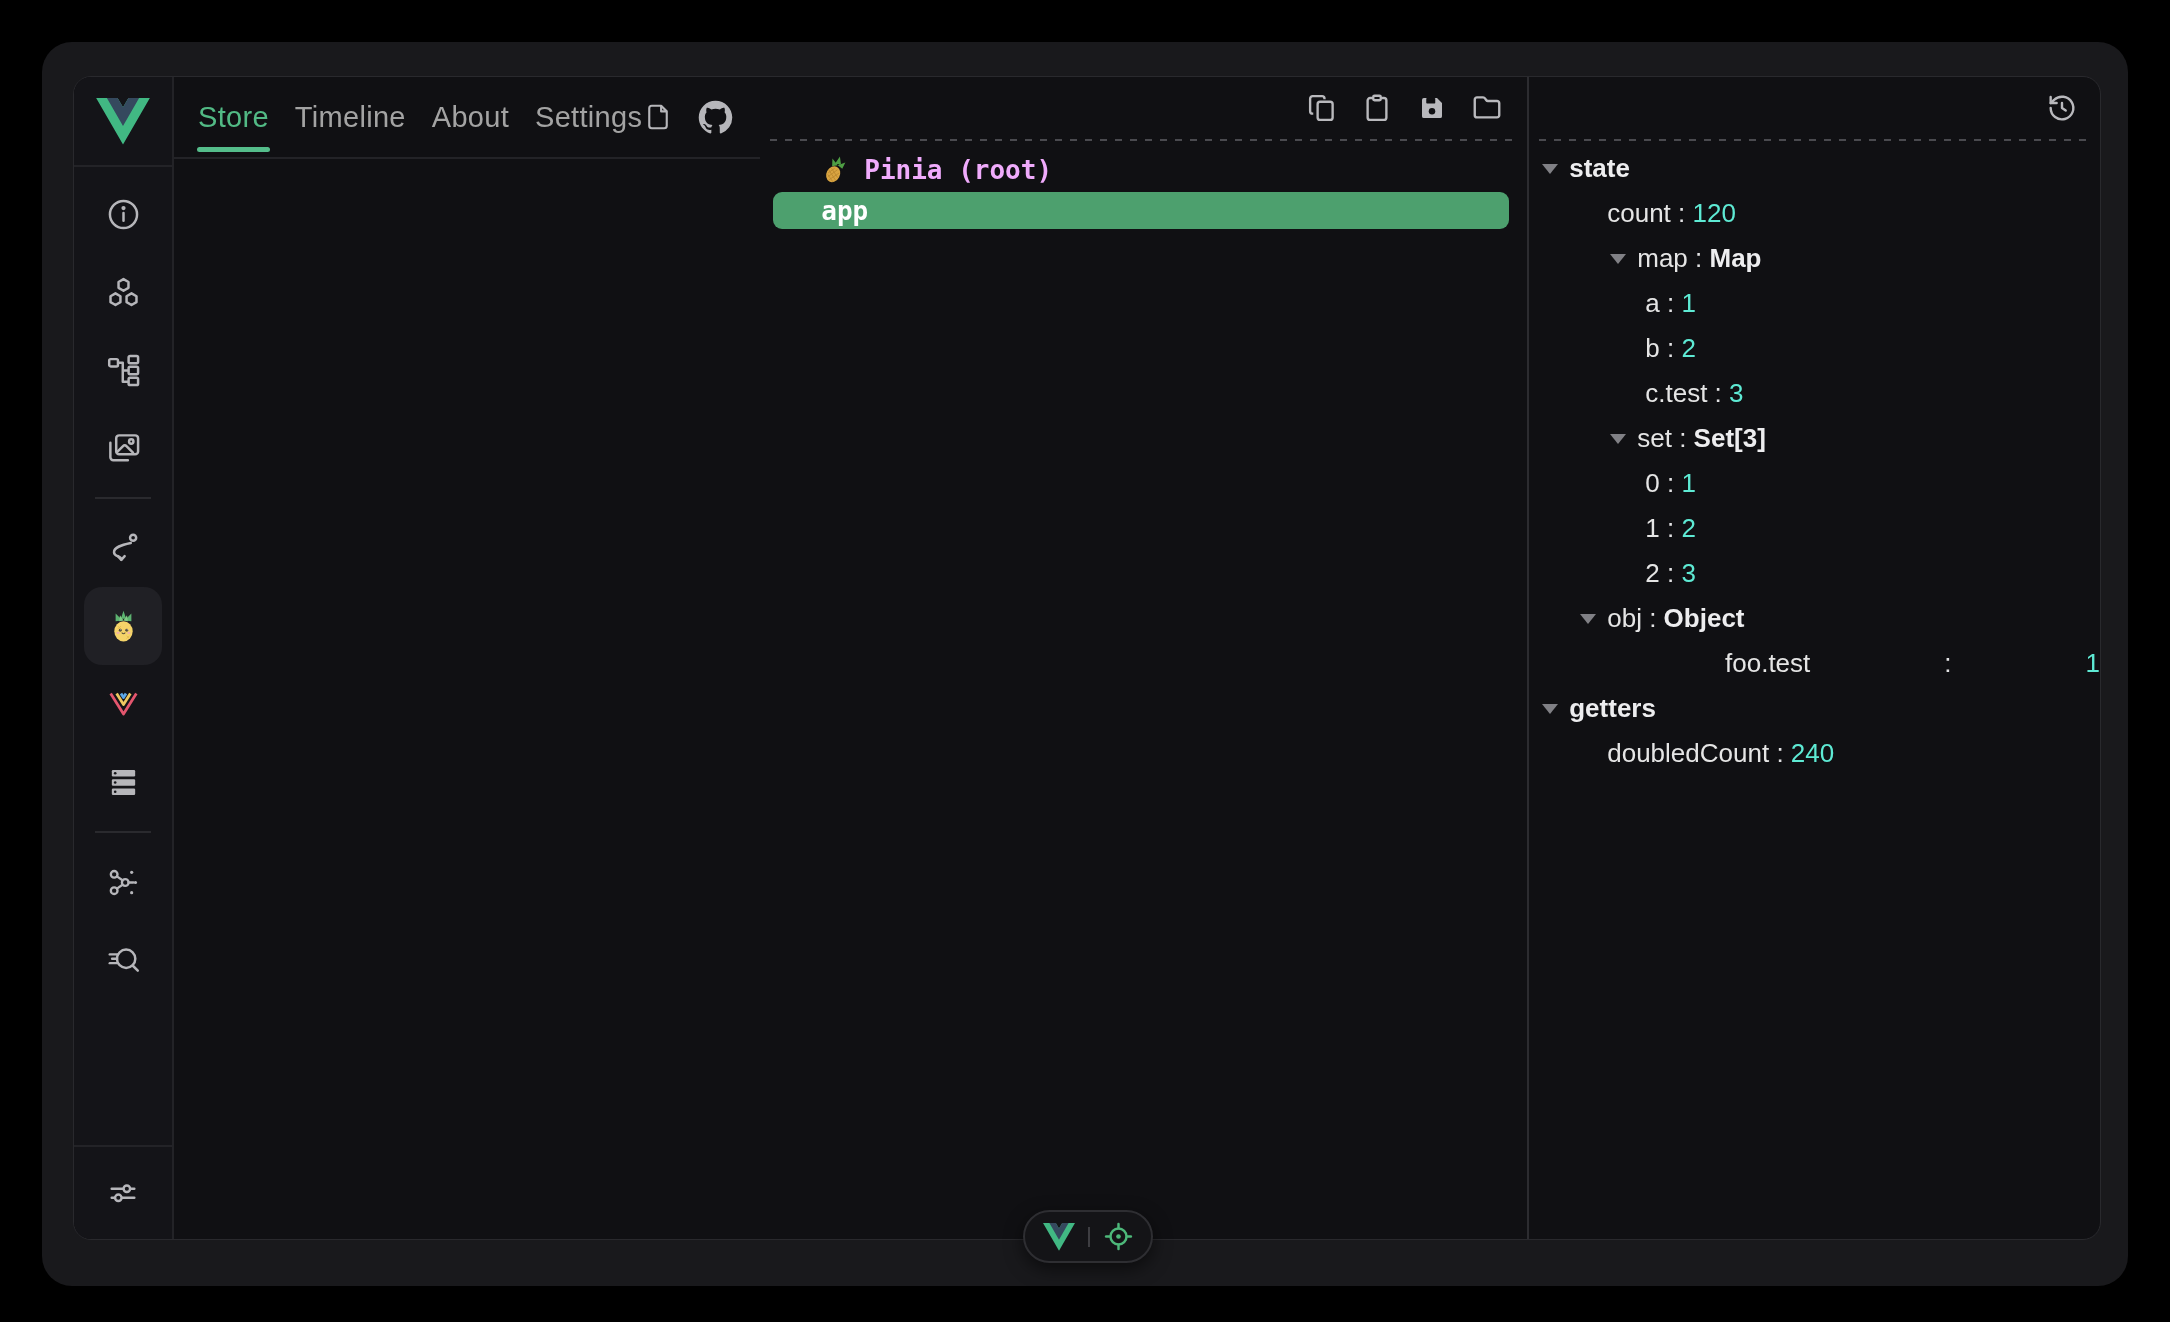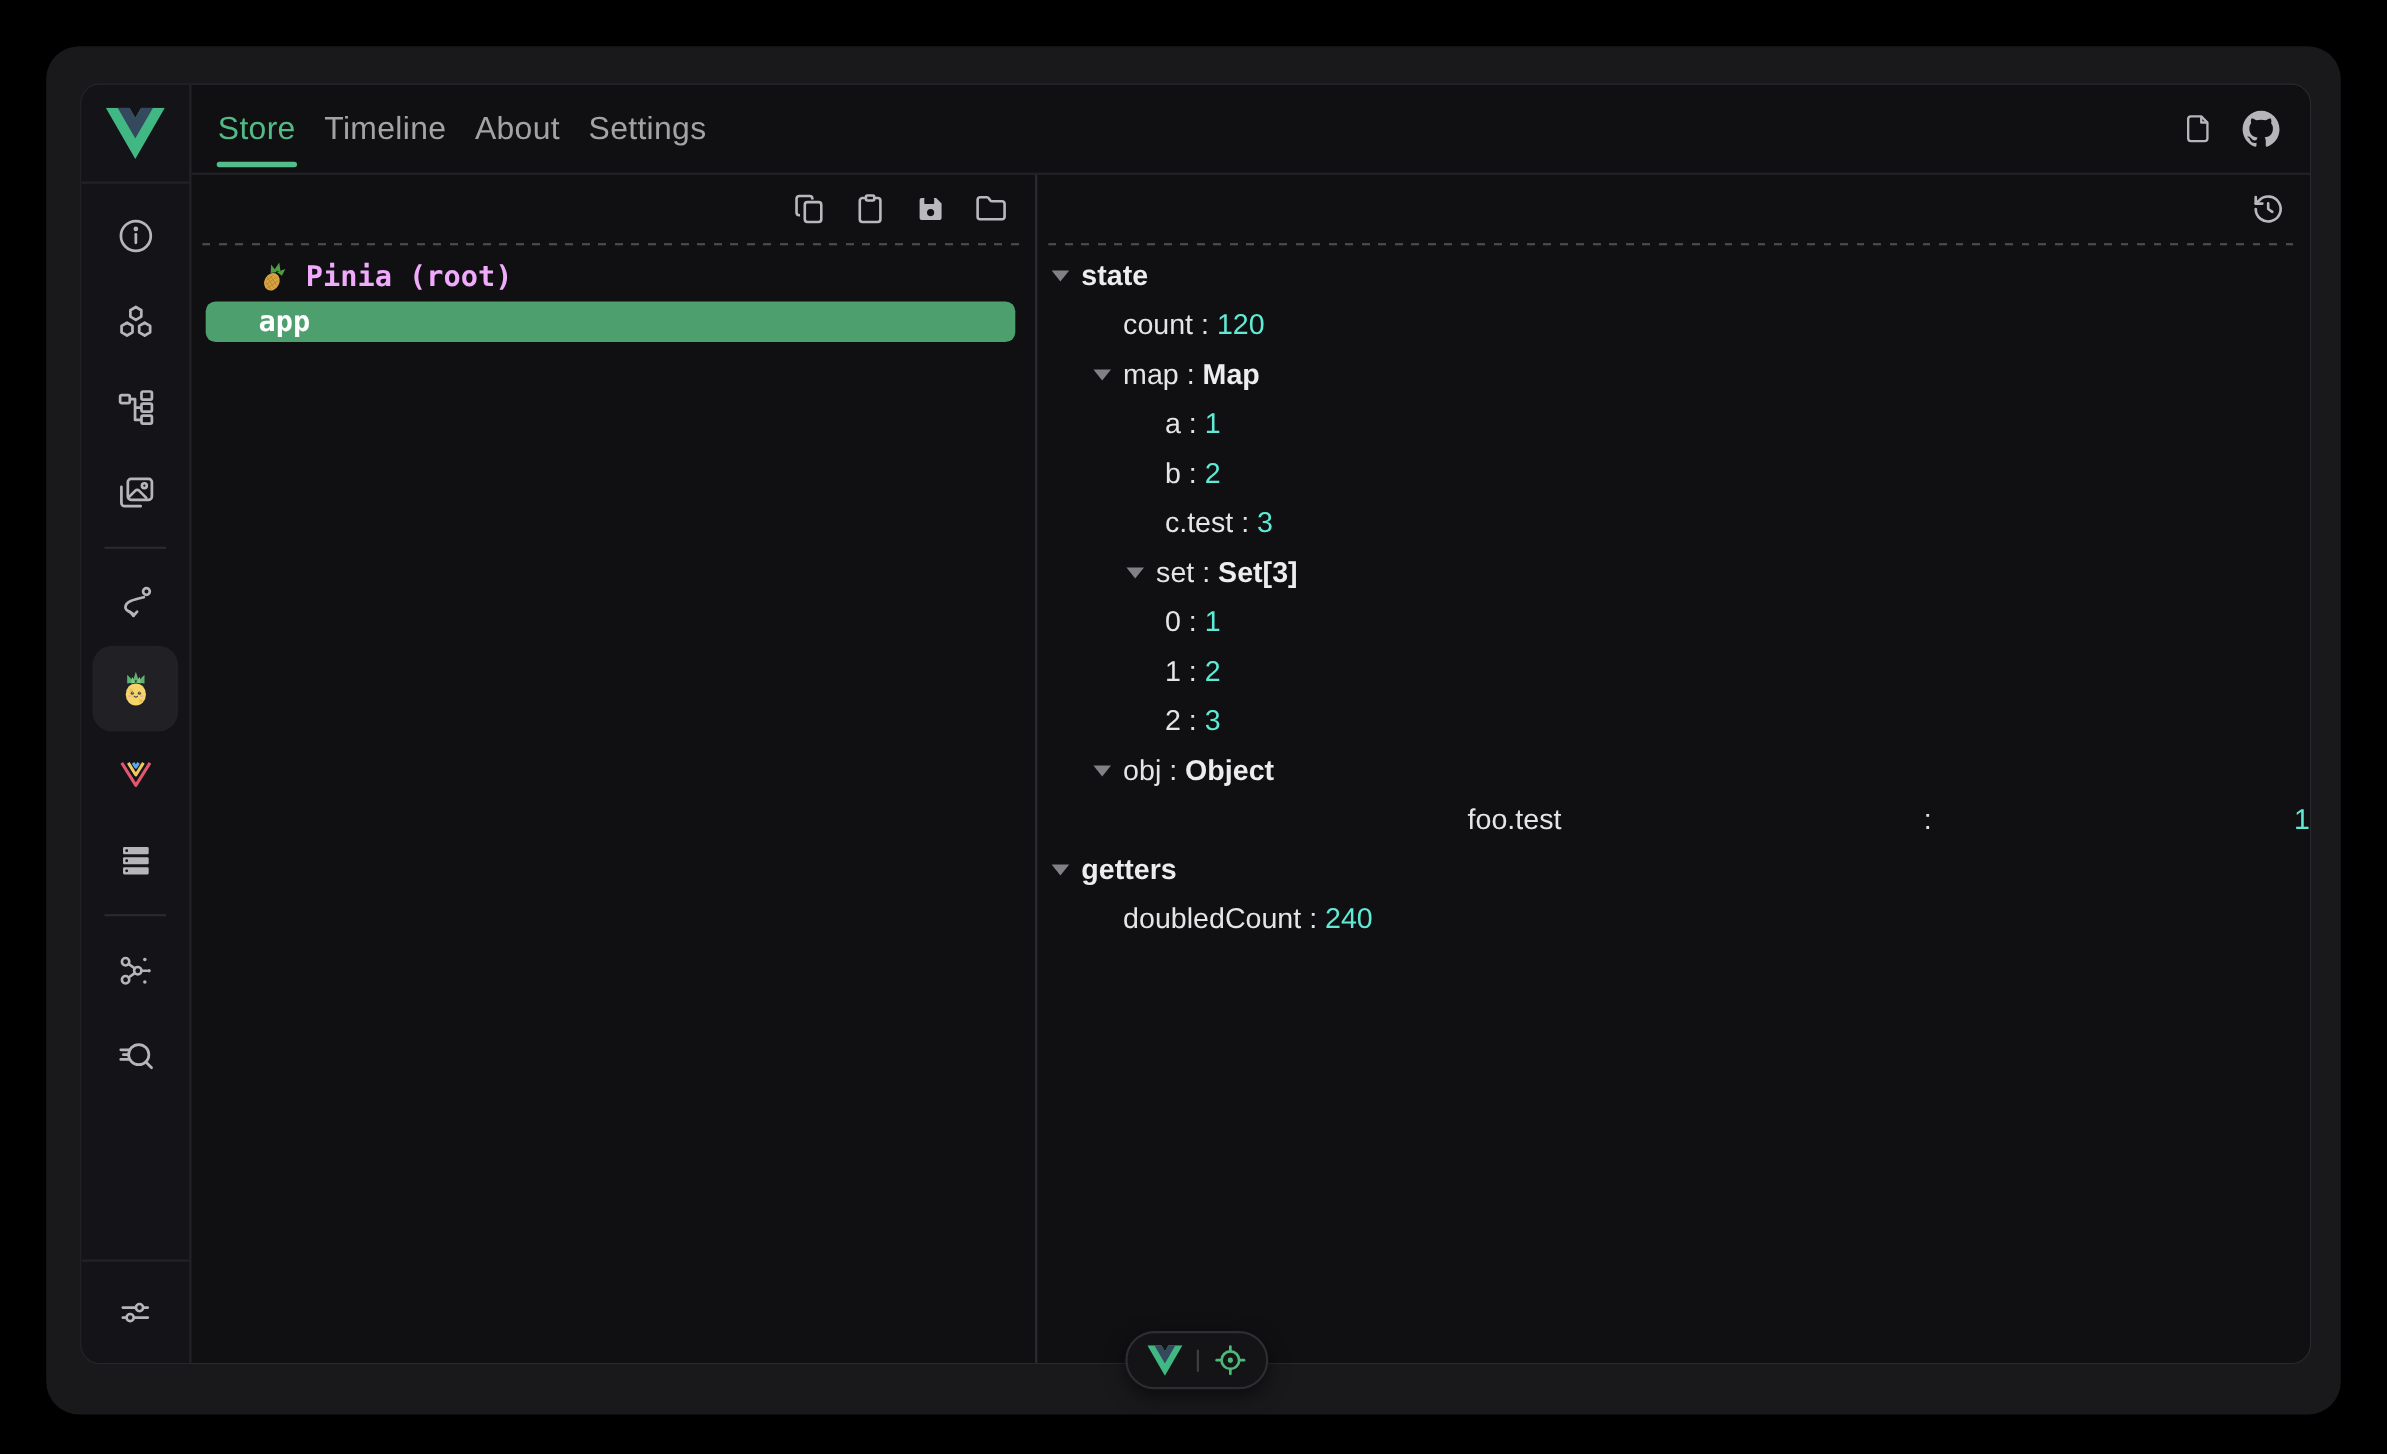--- a/index.html
+++ b/index.html
@@ -34,21 +34,21 @@
   .side-item.active { background: #202025; }
   .side-item svg { width: 35px; height: 35px; }
   .side-divider { width: 56px; height: 2px; background: #2a2a2e; margin: 10px 0; }
   .side-bottom {
     margin-top: auto; height: 94px; border-top: 2px solid #232327;
     display: flex; align-items: center; justify-content: center; color: #b6b6ba;
   }
   .side-bottom svg { width: 34px; height: 34px; }
 
   
-  .main { flex: 1; display: flex; flex-direction: column; min-width: 0; }
+  .main { flex: 1; display: flex; min-width: 0; }
   .header {
     height: 82px; flex: 0 0 82px; border-bottom: 2px solid #232327;
     display: flex; align-items: stretch;
   }
   .tabbar { display: flex; gap: 24px; padding-left: 23px; }
   .tab {
     position: relative; display: flex; align-items: center;
     font-size: 29px; color: #a3a3a3; letter-spacing: .3px; cursor: pointer; padding: 0 1px;
   }
   .tab.active { color: #52ba85; }
@@ -322,21 +322,21 @@
                 <path d="M3.5 12a8.5 8.5 0 1 0 2.5-6L3.5 8.3"></path>
                 <path d="M3.5 3.8v4.5H8"></path>
                 <path d="M12 8.2V12l2.8 1.9"></path>
               </svg>
             </span>
           </div>
           <div class="dash"></div>
           <div class="tree">
               <div class="trow" style="padding-left: 13px;"><span class="arrow"></span><span class="sec">state</span></div>
               <div class="trow" style="padding-left: 51px;"><span class="arrow-spacer"></span><span class="key">count</span><span class="sep"> : </span><span class="vnum">120</span></div>
-              <div class="trow" style="padding-left: 51px;"><span class="arrow"></span><span class="key">map</span><span class="sep"> : </span><span class="vtype">Map</span></div>
+              <div class="trow" style="padding-left: 81px;"><span class="arrow"></span><span class="key">map</span><span class="sep"> : </span><span class="vtype">Map</span></div>
               <div class="trow" style="padding-left: 89px;"><span class="arrow-spacer"></span><span class="key">a</span><span class="sep"> : </span><span class="vnum">1</span></div>
               <div class="trow" style="padding-left: 89px;"><span class="arrow-spacer"></span><span class="key">b</span><span class="sep"> : </span><span class="vnum">2</span></div>
               <div class="trow" style="padding-left: 89px;"><span class="arrow-spacer"></span><span class="key">c.test</span><span class="sep"> : </span><span class="vnum">3</span></div>
               <div class="trow" style="padding-left: 81px; text-align: right;"><span class="arrow"></span><span class="key">set</span><span class="sep"> : </span><span class="vtype">Set[3]</span></div>
               <div class="trow" style="padding-left: 89px;"><span class="arrow-spacer"></span><span class="key">0</span><span class="sep"> : </span><span class="vnum">1</span></div>
               <div class="trow" style="padding-left: 89px;"><span class="arrow-spacer"></span><span class="key">1</span><span class="sep"> : </span><span class="vnum">2</span></div>
               <div class="trow" style="padding-left: 89px;"><span class="arrow-spacer"></span><span class="key">2</span><span class="sep"> : </span><span class="vnum">3</span></div>
               <div class="trow" style="padding-left: 51px;"><span class="arrow"></span><span class="key">obj</span><span class="sep"> : </span><span class="vtype">Object</span></div>
               <div class="trow" style="padding-left: 42px; justify-content: space-between;"><span class="arrow-spacer"></span><span class="key">foo.test</span><span class="sep"> : </span><span class="vnum">1</span></div>
               <div class="trow" style="padding-left: 13px;"><span class="arrow"></span><span class="sec">getters</span></div>

